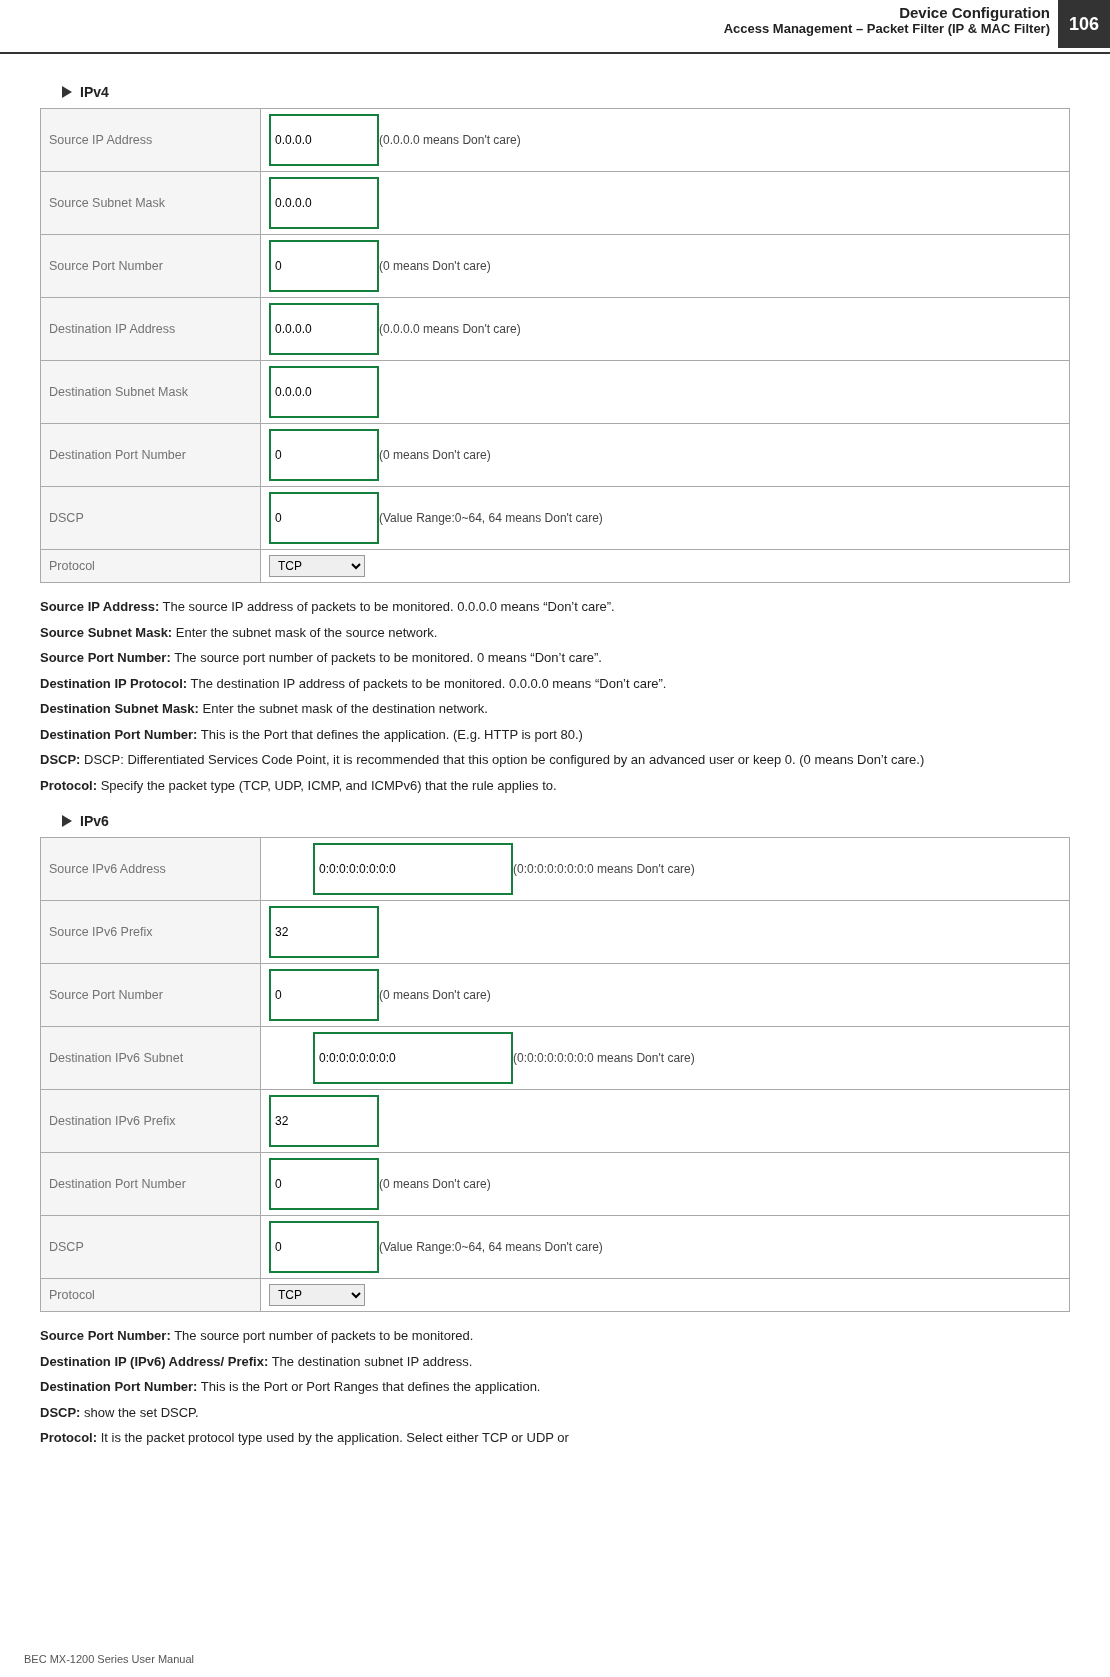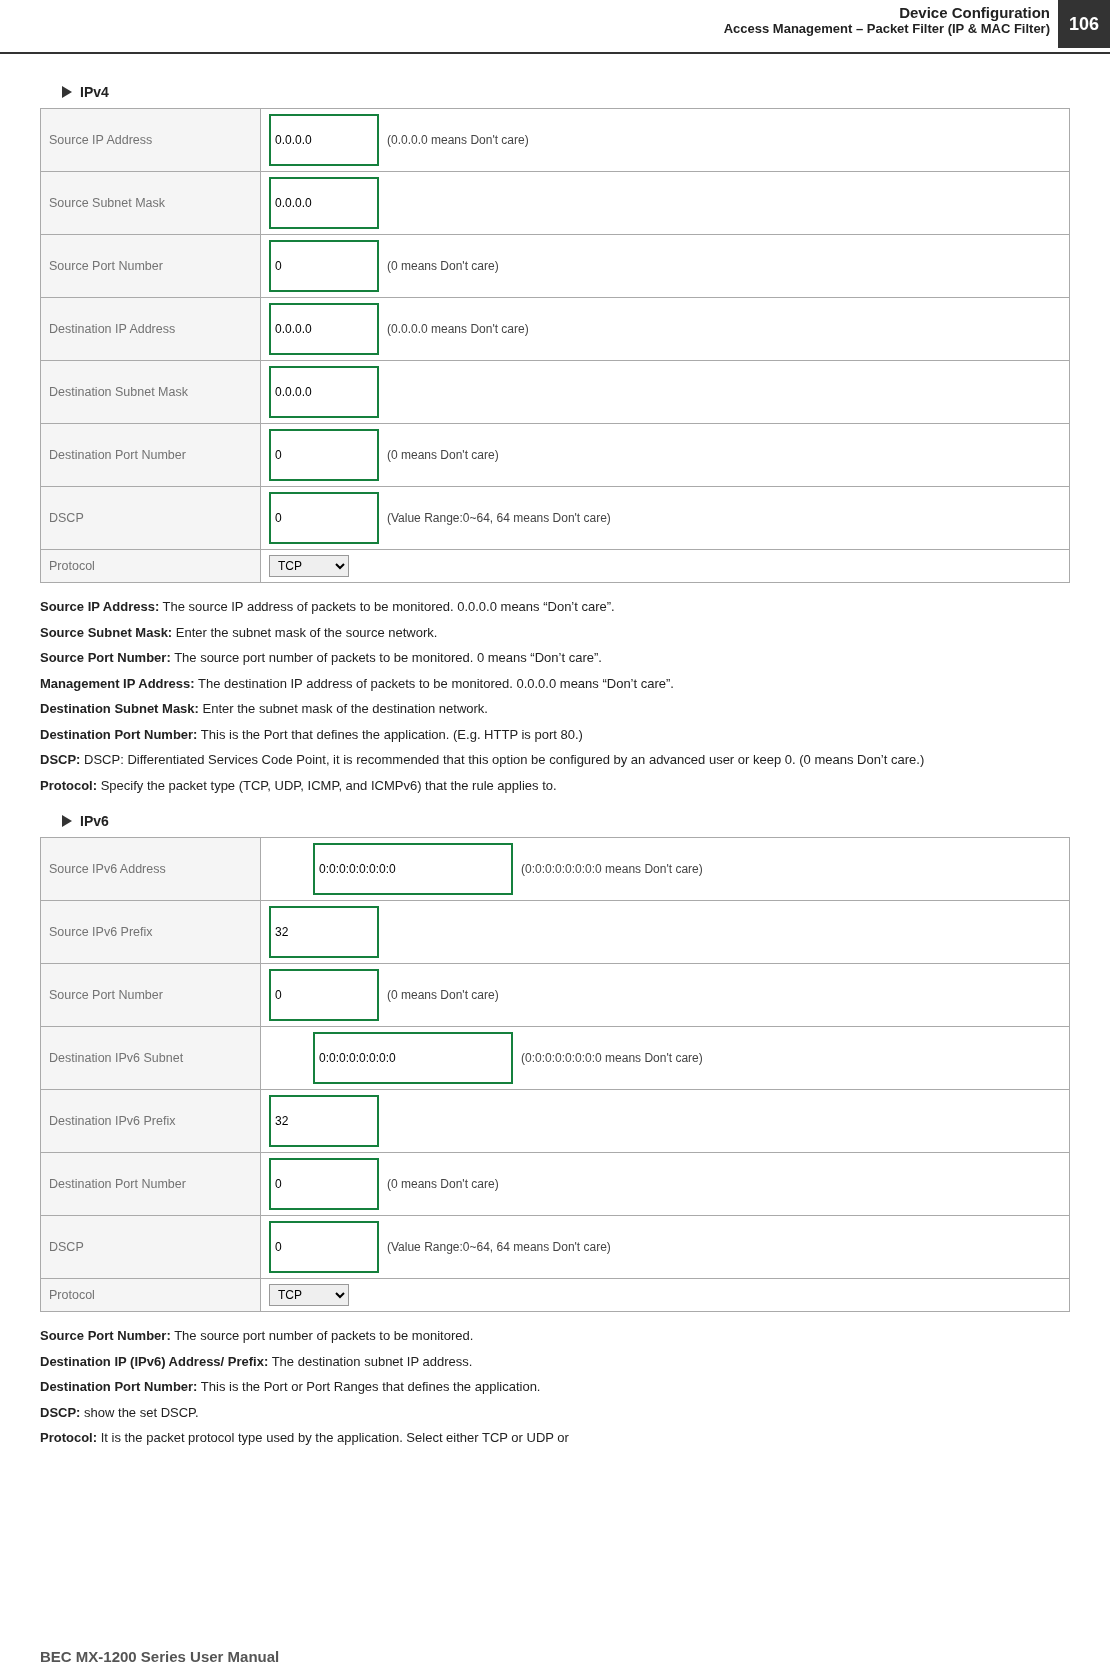--- a/index.html
+++ b/index.html
@@ -97,46 +97,45 @@
       width: 110px;
     }
     .form-table input.wide {
       width: 200px;
       margin-left: 44px;
     }
     .form-table select {
       border: 1px solid #999;
       padding: 2px 4px;
       font-size: 12px;
-      width: 80px;
+      width: 96px;
     }
     .hint-text {
       color: #444;
       font-size: 12px;
-      margin-left: 8px;
     }
 
     
     .desc-block {
       margin-bottom: 6px;
       line-height: 1.5;
       font-size: 13px;
     }
     .desc-block b {
       font-weight: bold;
     }
 
     
     .page-footer {
       position: absolute;
       bottom: 12px;
-      left: 40px;
-      font-size: 15px;
+      left: 24px;
+      font-size: 11px;
       color: #555;
-      font-weight: bold;
+      font-weight: normal;
     }
   </style>
 </head>
 <body>
 
 <div class="page-header">
   <div class="page-header-title">
     <div class="main-title">Device Configuration</div>
     <div class="sub-title">Access Management – Packet Filter (IP &amp; MAC Filter)</div>
   </div>
@@ -184,21 +183,21 @@
           <td>Protocol</td>
           <td><select><option value="TCP">TCP</option><option value="UDP">UDP</option><option value="ICMP">ICMP</option><option value="ICMPv6">ICMPv6</option></select></td>
         </tr>
       </tbody>
   </table>
 
   <div id="ipv4-descriptions">
       <p class="desc-block"><b>Source IP Address:</b> The source IP address of packets to be monitored.  0.0.0.0 means “Don’t care”.</p>
       <p class="desc-block"><b>Source Subnet Mask:</b> Enter the subnet mask of the source network.</p>
       <p class="desc-block"><b>Source Port Number:</b> The source port number of packets to be monitored. 0 means “Don’t care”.</p>
-      <p class="desc-block"><b>Management IP Address:</b> The destination IP address of packets to be monitored.   0.0.0.0 means “Don’t care”.</p>
+      <p class="desc-block"><b>Destination IP Protocol:</b> The destination IP address of packets to be monitored.   0.0.0.0 means “Don’t care”.</p>
       <p class="desc-block"><b>Destination Subnet Mask:</b> Enter the subnet mask of the destination network.</p>
       <p class="desc-block"><b>Destination Port Number:</b> This is the Port that defines the application. (E.g. HTTP is port 80.)</p>
       <p class="desc-block"><b>DSCP:</b>  DSCP:  Differentiated  Services  Code  Point,  it  is  recommended  that  this  option  be configured by an advanced user or keep 0. (0 means Don’t care.)</p>
       <p class="desc-block"><b>Protocol:</b> Specify the packet type (TCP, UDP, ICMP, and ICMPv6) that the rule applies to.</p>
     </div>
 
   <div class="section-header" style="margin-top:18px;">
     <span class="triangle-icon"></span>
     <span>IPv6</span>
   </div>

